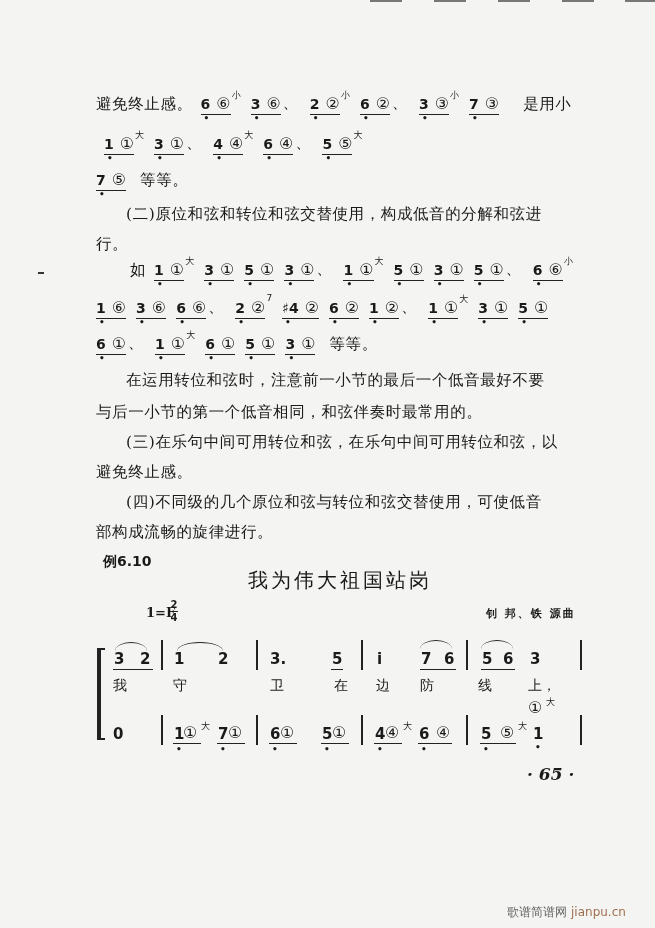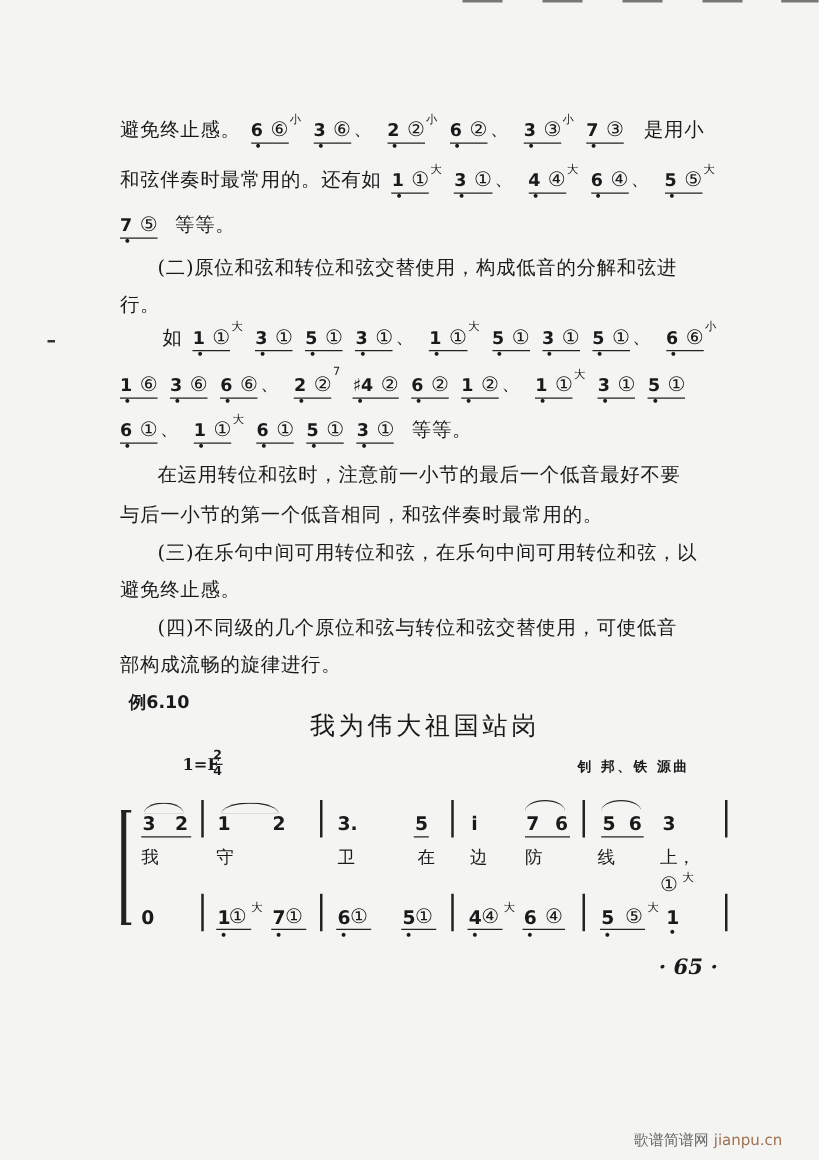--- a/index.html
+++ b/index.html
@@ -20,21 +20,21 @@
   .pair .uline { height: 1px; background: #222; width: 100%; margin-top: 1px; }
   .pair .dot { font-size: 9px; line-height: 6px; font-weight: bold; margin-left: 3px; }
   .sup { font-size: 9px; vertical-align: super; font-family: "DejaVu Sans", sans-serif; margin-left: 1px; position: relative; top: -5px; }
   .sep { font-size: 15px; margin: 0 2px; }
   .txt { font-size: 15.5px; letter-spacing: 0.6px; }
   .example { position: absolute; left: 103px; top: 553px; font-size: 14px; font-weight: bold; font-family: "DejaVu Sans", sans-serif; text-align: center; }
   .song-title { position: absolute; left: 248px; top: 567px; font-size: 20px; letter-spacing: 3px; }
   .key { position: absolute; left: 122px; top: 605px; font-family: "DejaVu Serif", serif; font-weight: bold; font-size: 13px; margin-left: 24px; }
   .timesig { position: absolute; left: 170px; top: 600px; font-family: "DejaVu Sans", sans-serif; font-weight: bold; font-size: 10px; line-height: 10px; text-align: center; }
   .timesig .bar { height: 1px; background: #222; width: 8px; margin: 1px 0; }
-  .composer { position: absolute; left: 462px; top: 606px; font-size: 11px; font-weight: bold; letter-spacing: 2px; }
+  .composer { position: absolute; left: 486px; top: 606px; font-size: 11px; font-weight: bold; letter-spacing: 2px; }
   .bracket { position: absolute; left: 97px; top: 648px; width: 4px; height: 92px; background: #222; }
   .bracket::before, .bracket::after { content: ""; position: absolute; left: 0; width: 8px; height: 2px; background: #222; }
   .bracket::before { top: 0; } .bracket::after { bottom: 0; }
   .barline { position: absolute; width: 2px; background: #222; }
   .snote { position: absolute; font-family: "DejaVu Sans", sans-serif; font-weight: bold; font-size: 15px; }
   .lyric { position: absolute; font-size: 14px; }
   .slur { position: absolute; border-top: 1.5px solid #222; border-radius: 50% 50% 0 0 / 100% 100% 0 0; height: 8px; }
   .bline { position: absolute; height: 1px; background: #222; }
   .bdot { position: absolute; font-size: 9px; font-weight: bold; }
   .bcirc { position: absolute; font-family: "DejaVu Sans", sans-serif; font-size: 16px; }
@@ -116,24 +116,23 @@
         <span class="pair">
           <span class="notes">
             <span>7</span>
             <span class="circ">③</span>
           </span>
           <span class="uline"></span>
           <span class="dot">•</span>
         </span>
       </span>
     </span>
-  <span class="txt" style="margin-left:6px;">是用小</span>
+  <span class="txt" style="margin-left:14px;">是用小</span>
 </div>
 <div class="nrow" style="left:96px;top:134px;">
-  <span class="txt">和弦伴奏时最常用的。还有如</span>
   <span style="display:inline-flex;margin-left:8px;">
       <span class="grp">
         <span class="pair">
           <span class="notes">
             <span>1</span>
             <span class="circ">①</span>
           </span>
           <span class="uline"></span>
           <span class="dot">•</span>
         </span>

